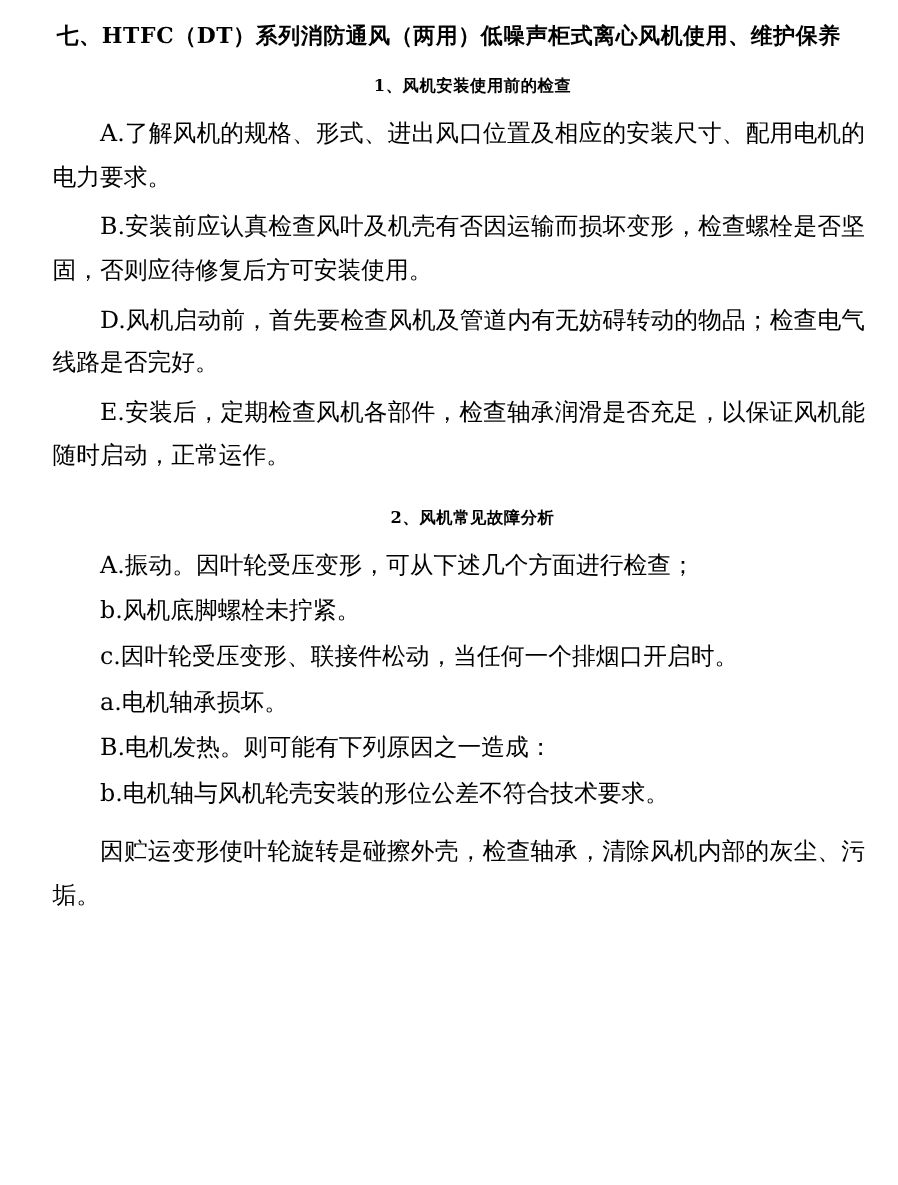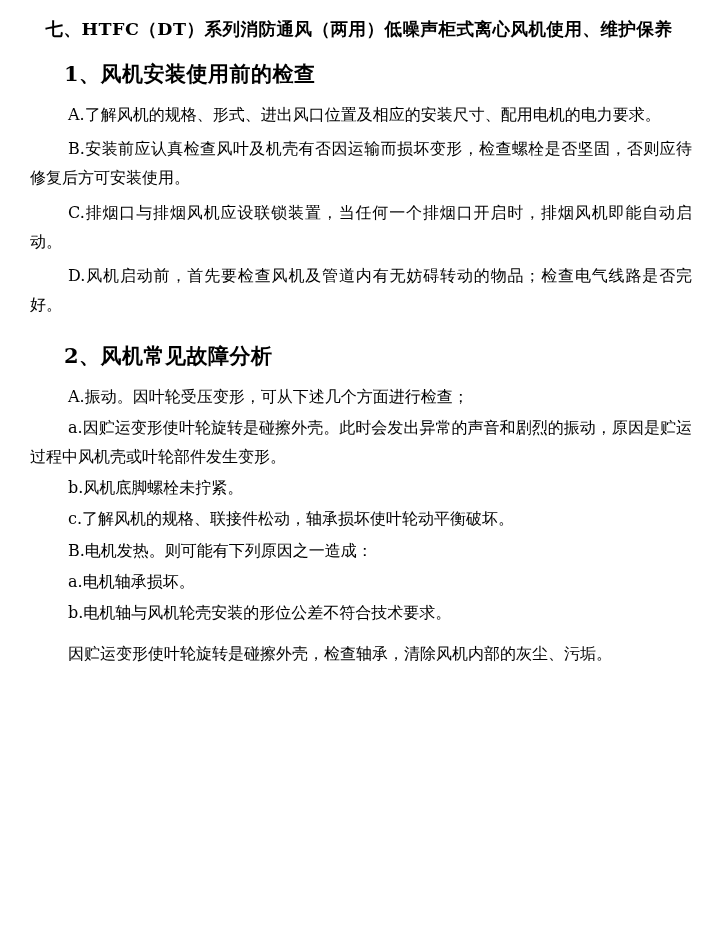--- a/index.html
+++ b/index.html
@@ -24,32 +24,33 @@
   .doc-title {
     font-size: 17.5px;
     font-weight: bold;
     text-align: center;
     letter-spacing: 0.5px;
     line-height: 1.5;
     margin: 4px 0 18px 0;
     white-space: nowrap;
   }
   .section-heading {
-    font-size: 21px;
+    font-size: 13px;
     font-weight: bold;
     margin: 0 0 12px 0;
     padding-left: 38px;
     letter-spacing: 0.5px;
+    text-align: center;
   }
   .para {
-    font-size: 16px;
+    font-size: 19px;
     line-height: 1.82;
     text-align: justify;
     text-justify: inter-ideograph;
-    margin: 0 0 5px 4px;
+    margin: 0 0 5px 16px;
     text-indent: 38px;
   }
   .para.tight {
     margin-bottom: 2px;
   }
   .gap-small {
     height: 10px;
   }
   .gap-medium {
     height: 18px;
@@ -58,31 +59,30 @@
 </head>
 <body>
 
 <div class="page">
 
   <div class="doc-title">七、HTFC（DT）系列消防通风（两用）低噪声柜式离心风机使用、维护保养</div>
 
   <div class="section-heading">1、风机安装使用前的检查</div>
   <p class="para">A.了解风机的规格、形式、进出风口位置及相应的安装尺寸、配用电机的电力要求。</p>
   <p class="para">B.安装前应认真检查风叶及机壳有否因运输而损坏变形，检查螺栓是否坚固，否则应待修复后方可安装使用。</p>
-  <p class="para">C.排烟口与排烟风机应设联锁装置，当任何一个排烟口开启时，排烟风机即能自动启动。</p>
   <p class="para">D.风机启动前，首先要检查风机及管道内有无妨碍转动的物品；检查电气线路是否完好。</p>
+  <p class="para">E.安装后，定期检查风机各部件，检查轴承润滑是否充足，以保证风机能随时启动，正常运作。</p>
 
   <div class="gap-medium"></div>
 
   <div class="section-heading">2、风机常见故障分析</div>
   <p class="para tight">A.振动。因叶轮受压变形，可从下述几个方面进行检查；</p>
-  <p class="para tight">a.因贮运变形使叶轮旋转是碰擦外壳。此时会发出异常的声音和剧烈的振动，原因是贮运过程中风机壳或叶轮部件发生变形。</p>
   <p class="para tight">b.风机底脚螺栓未拧紧。</p>
-  <p class="para tight">c.了解风机的规格、联接件松动，轴承损坏使叶轮动平衡破坏。</p>
+  <p class="para tight">c.因叶轮受压变形、联接件松动，当任何一个排烟口开启时。</p>
+  <p class="para tight">a.电机轴承损坏。</p>
   <p class="para tight">B.电机发热。则可能有下列原因之一造成：</p>
-  <p class="para tight">a.电机轴承损坏。</p>
   <p class="para tight">b.电机轴与风机轮壳安装的形位公差不符合技术要求。</p>
 
   <div class="gap-small"></div>
 
   <p class="para">因贮运变形使叶轮旋转是碰擦外壳，检查轴承，清除风机内部的灰尘、污垢。</p>
 
 </div>
 
 </body></html>

